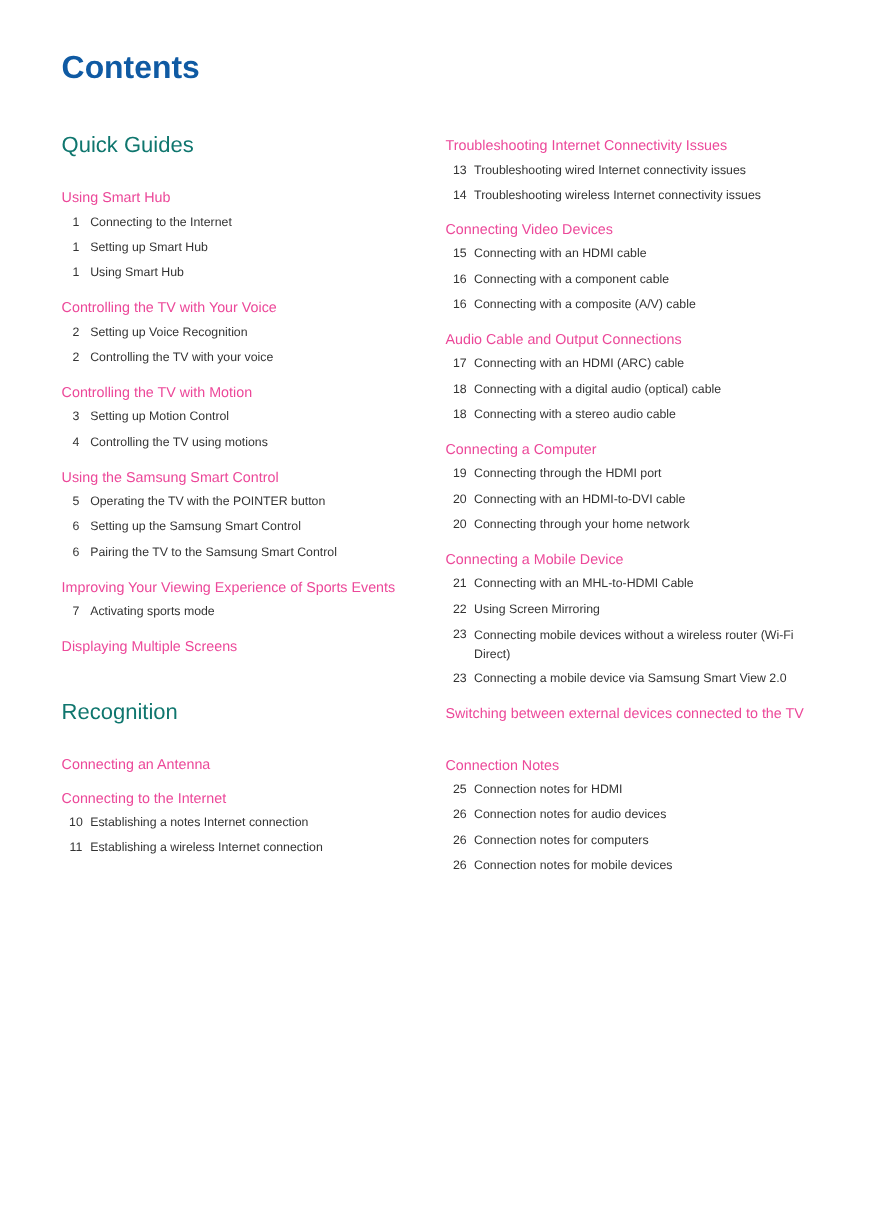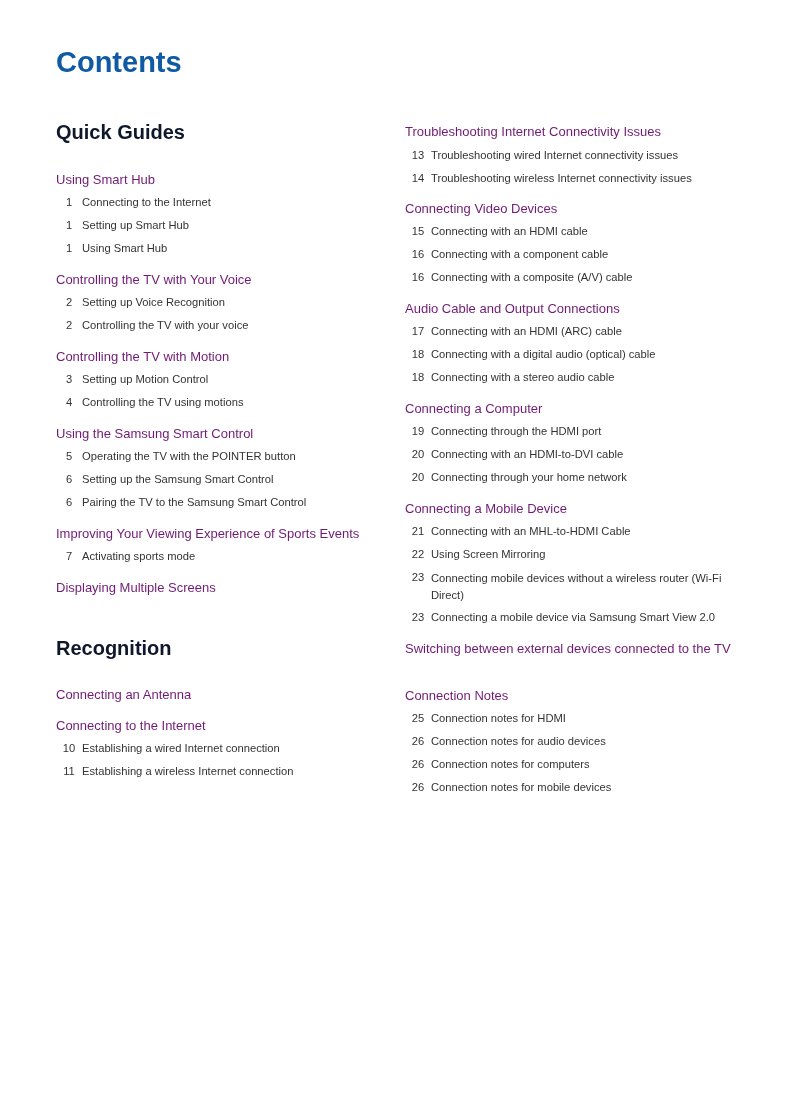--- a/index.html
+++ b/index.html
@@ -3,23 +3,23 @@
 <meta charset="utf-8">
 <style>
   html, body { margin: 0; padding: 0; background: #ffffff; }
   body { width: 791px; height: 1119px; position: relative; overflow: hidden;
          font-family: "DejaVu Sans", "Liberation Sans", sans-serif; color: #222; }
   .title { position: absolute; left: 56px; top: 46px; font-size: 29px; font-weight: bold;
            color: #0f5aa3; letter-spacing: 0px; margin: 0; font-family: "Liberation Sans", sans-serif; }
   .col { position: absolute; top: 0; }
   .col-left { left: 56px; width: 330px; }
   .col-right { left: 405px; width: 345px; }
-  .chapter { position: absolute; font-size: 20px; color: #0f172a; margin: 0; font-weight: bold;
+  .chapter { position: absolute; font-size: 20px; color: #0f766e; margin: 0; font-weight: normal;
              font-family: "Liberation Sans", sans-serif; }
-  .sec { position: absolute; font-size: 13px; color: #701a75; white-space: nowrap;
+  .sec { position: absolute; font-size: 13px; color: #ec4899; white-space: nowrap;
          font-family: "Liberation Sans", sans-serif; line-height: 16px; }
   .sec.wrap { white-space: normal; width: 330px; }
   .entry { position: absolute; font-size: 11.2px; color: #333; white-space: nowrap;
            font-family: "Liberation Sans", sans-serif; line-height: 15px; }
   .entry .num { position: absolute; left: 0; top: 0; width: 26px; text-align: center; }
   .entry .txt { position: absolute; left: 26px; top: 0; }
   .entry.two .txt { white-space: normal; width: 320px; line-height: 17px; }
 </style>
 </head>
 <body>
@@ -85,21 +85,21 @@
 
   <div class="sec" style="top:580px">Displaying Multiple Screens</div>
 
   <h2 class="chapter" style="top:637px">Recognition</h2>
 
   <div class="sec" style="top:687px">Connecting an Antenna</div>
 
   <div class="sec" style="top:718px">Connecting to the Internet</div>
   <div class="entry" style="top:741px">
       <span class="num">10</span>
-      <span class="txt">Establishing a wired Internet connection</span>
+      <span class="txt">Establishing a notes Internet connection</span>
     </div>
   <div class="entry" style="top:764px">
       <span class="num">11</span>
       <span class="txt">Establishing a wireless Internet connection</span>
     </div>
 </div>
 
 <div class="col col-right">
   <div class="sec" style="top:124px">Troubleshooting Internet Connectivity Issues</div>
   <div class="entry" style="top:148px">

